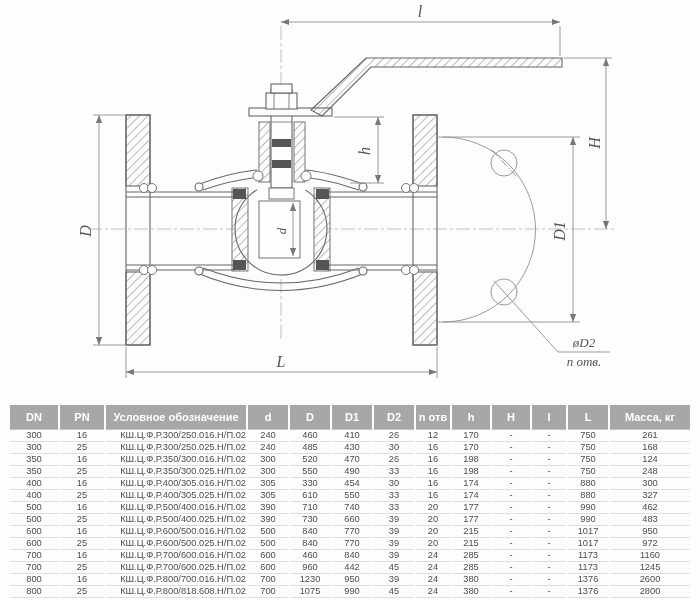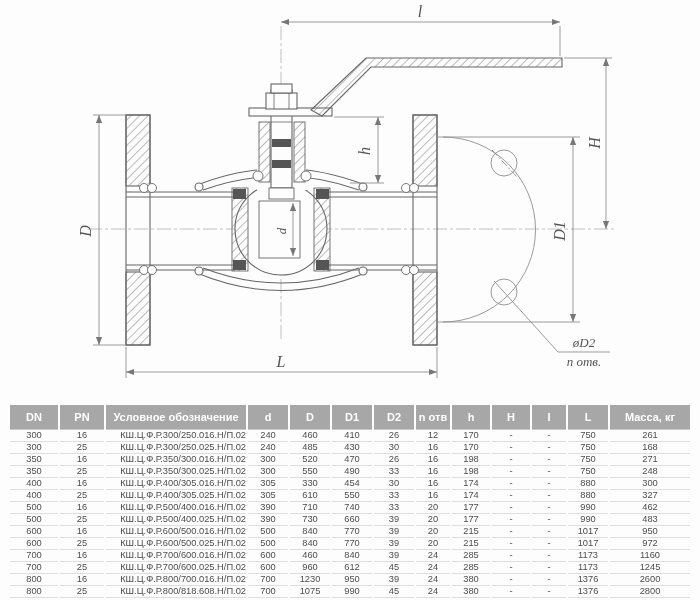--- a/index.html
+++ b/index.html
@@ -245,21 +245,21 @@
           <td class="designation">КШ.Ц.Ф.Р.350/300.016.Н/П.02</td>
           <td>300</td>
           <td>520</td>
           <td>470</td>
           <td>26</td>
           <td>16</td>
           <td>198</td>
           <td>-</td>
           <td>-</td>
           <td>750</td>
-          <td>271</td>
+          <td>124</td>
         </tr>
         <tr>
           <td>350</td>
           <td>25</td>
           <td class="designation">КШ.Ц.Ф.Р.350/300.025.Н/П.02</td>
           <td>300</td>
           <td>550</td>
           <td>490</td>
           <td>33</td>
           <td>16</td>
@@ -373,21 +373,21 @@
           <td>-</td>
           <td>1173</td>
           <td>1160</td>
         </tr>
         <tr>
           <td>700</td>
           <td>25</td>
           <td class="designation">КШ.Ц.Ф.Р.700/600.025.Н/П.02</td>
           <td>600</td>
           <td>960</td>
-          <td>612</td>
+          <td>442</td>
           <td>45</td>
           <td>24</td>
           <td>285</td>
           <td>-</td>
           <td>-</td>
           <td>1173</td>
           <td>1245</td>
         </tr>
         <tr>
           <td>800</td>

